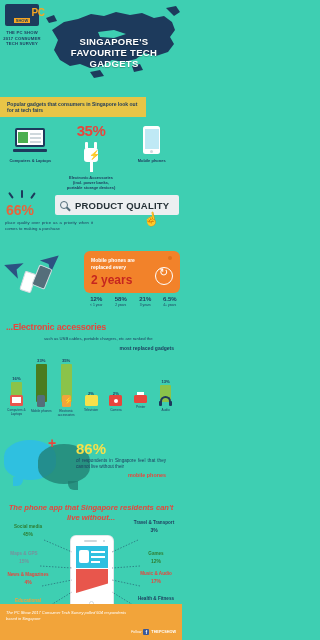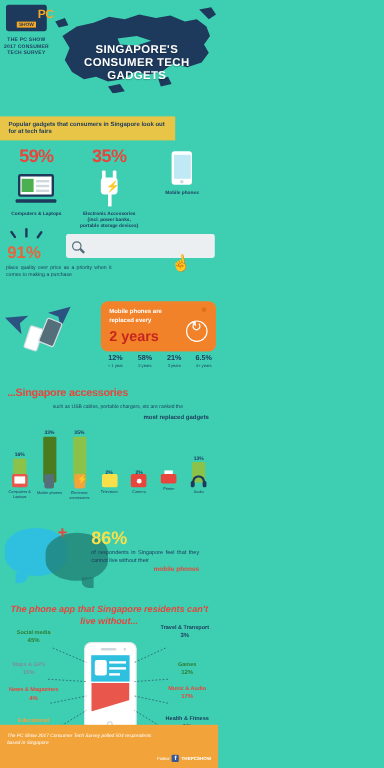--- a/index.html
+++ b/index.html
@@ -161,30 +161,29 @@
       <path fill="#1d3a5c" d="M88,62 L96,60 L99,66 L90,68 Z"></path>
       <path fill="#1d3a5c" d="M2,14 L10,11 L13,17 L5,19 Z"></path>
       <path fill="#3ecfb2" d="M54,28 L70,26 L82,30 L70,34 L56,33 Z"></path>
     </svg>
 
     <div class="logo-box">
       <span class="logo-pc">PC</span>
       <span class="logo-show">SHOW</span>
     </div>
     <div class="survey-text">THE PC SHOW 2017 CONSUMER TECH SURVEY</div>
-    <div class="hero-title">SINGAPORE'S CONSUMER TECH GADGETS</div>
+    <div class="hero-title">SINGAPORE'S FAVOURITE TECH GADGETS</div>
   </div>
 
   <div class="yellow-band">
     <p>Popular gadgets that consumers in Singapore look out for at tech fairs</p>
   </div>
 
   <div class="gadgets">
     <div class="gcol">
-      <div class="gpct">59%</div>
       <div class="gicon">
         <div class="laptop">
           <div class="screen"></div>
             <div class="sq"></div>
           <div class="ln" style="top:5px"></div>
             <div class="ln" style="top:9px"></div>
             <div class="ln" style="top:13px"></div>
           <div class="base"></div>
         </div>
       </div>
@@ -213,24 +212,25 @@
       <div class="glabel">Mobile phones</div>
     </div>
   </div>
 
   <div class="pq-wrap">
     <div class="sparks">
       <div class="spark" style="left:2px; top:2px; height:7px; transform:rotate(-35deg);"></div>
       <div class="spark" style="left:13px; top:0px; height:8px;"></div>
       <div class="spark" style="left:24px; top:2px; height:7px; transform:rotate(35deg);"></div>
     </div>
-    <div class="pq-pct">91%</div>
+    <div class="pq-pct">66%</div>
     <div class="pq-sub">place quality over price as a priority when it comes to making a purchase</div>
     <div class="search-bar">
       <span class="mag"></span>
+      <span class="txt">PRODUCT QUALITY</span>
     </div>
     <div class="cursor">☝</div>
   </div>
 
   <div class="cycle-wrap">
     <div class="arrows">
       <div class="arr" style="left:0px; top:8px; transform:rotate(200deg);">➤</div>
       <div class="arr" style="left:38px; top:0px; transform:rotate(-40deg);">➤</div>
       <div class="mini-phone" style="left:20px; top:24px; width:12px; height:20px; transform:rotate(18deg);"></div>
       <div class="mini-phone" style="left:33px; top:18px; width:14px; height:22px; background:#546e7a; transform:rotate(22deg);"></div>
@@ -254,21 +254,21 @@
         <div class="v">21%</div>
         <div class="l">3 years</div>
       </div>
       <div class="pcol">
         <div class="v">6.5%</div>
         <div class="l">4+ years</div>
       </div>
     </div>
   </div>
 
-  <div class="acc-head">...Singapore accessories</div>
+  <div class="acc-head">...Electronic accessories</div>
   <div class="acc-sub1">such as USB cables, portable chargers, etc are ranked the</div>
   <div class="acc-sub2">most replaced gadgets</div>
 
   <div class="chart">
     <div class="bars">
       <div class="bwrap">
         <span class="blabel">16%</span>
         <div class="bar" style="height:20px; background:#8bc34a;"></div>
       </div>
       <div class="bwrap">

